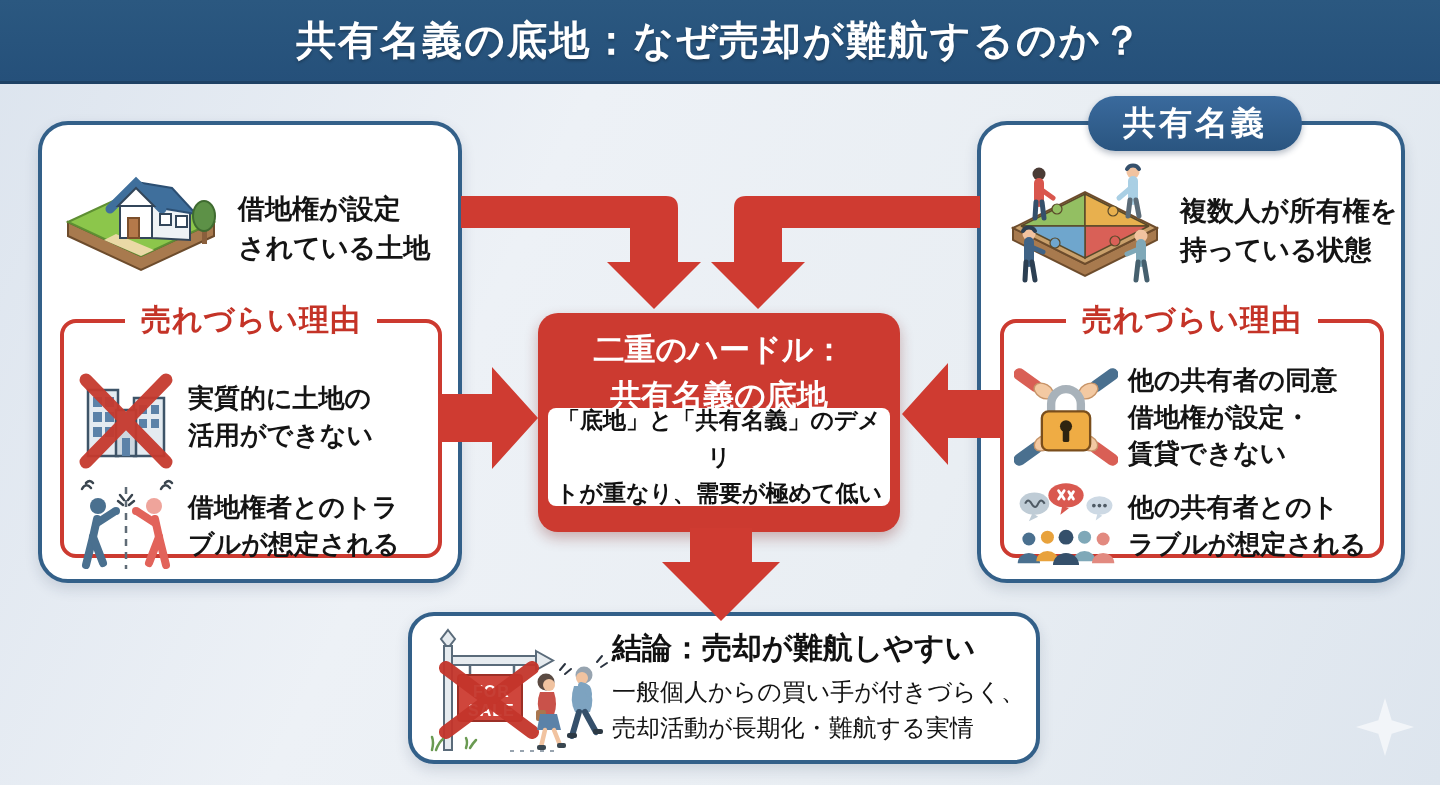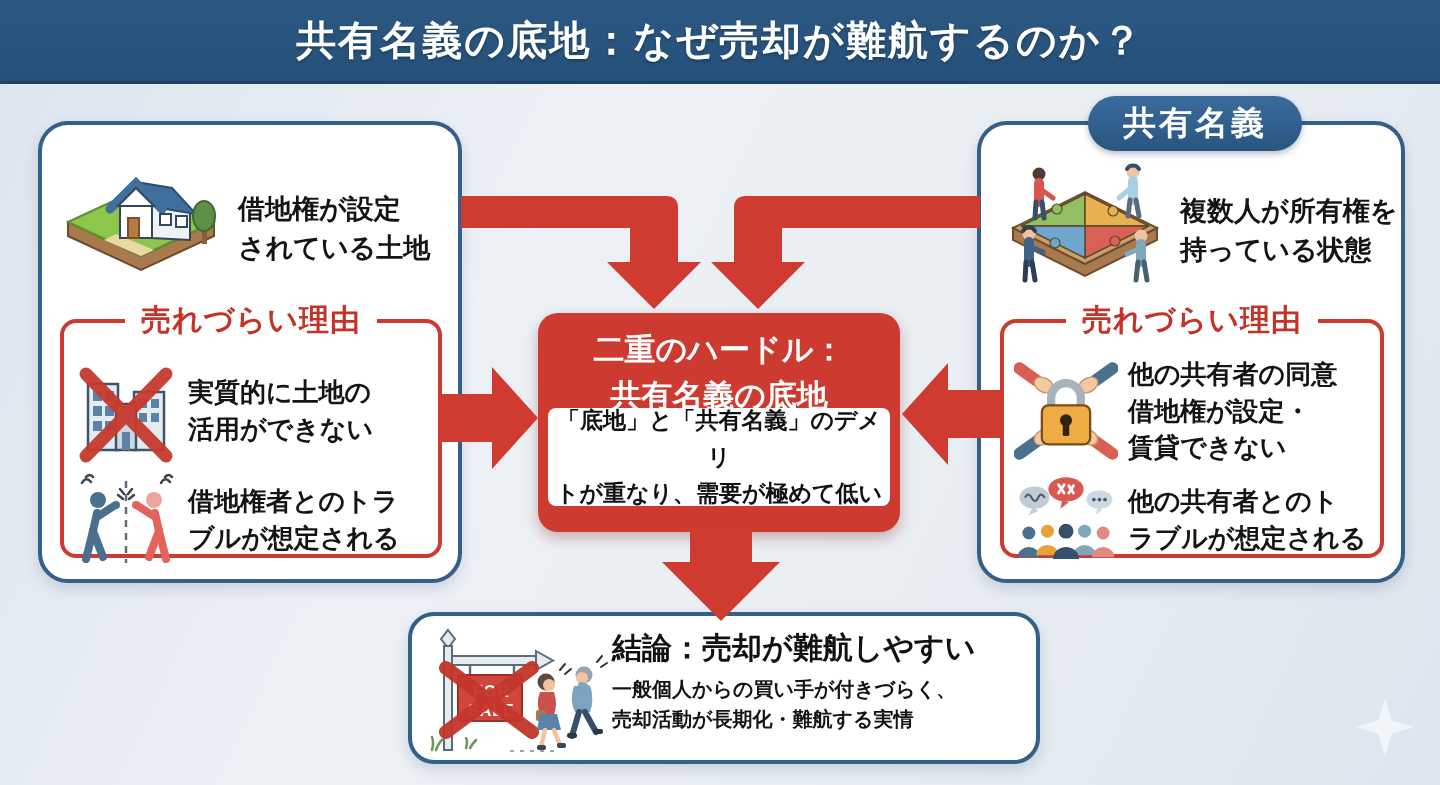--- a/index.html
+++ b/index.html
@@ -36,39 +36,39 @@
   .desc{font-size:27px;font-weight:800;color:#141414;line-height:1.45;z-index:4;}
   .desc-left{left:238px;top:190px;width:215px;}
   .desc-right{left:1180px;top:192px;width:220px;}
 
   
   fieldset.reasons{position:absolute;margin:0;background:transparent;
     border:4px solid #cc3a30;border-radius:16px;box-sizing:border-box;
     padding:2px 10px 6px 10px;z-index:4;}
   .reasons-left{left:60px;top:300px;width:382px;height:258px;}
   .reasons-right{left:1000px;top:300px;width:384px;height:258px;}
-  fieldset.reasons legend{margin:10px auto;padding:0 16px;font-size:30px;font-weight:800;
+  fieldset.reasons legend{margin:16px auto;padding:0 16px;font-size:30px;font-weight:800;
     color:#c43327;letter-spacing:1px;}
   .reason-row{display:flex;align-items:center;gap:10px;}
   .reason-row .r-icon{width:104px;flex:0 0 104px;display:flex;justify-content:center;align-items:center;}
   .reason-row .r-text{font-size:26px;font-weight:800;color:#141414;line-height:1.42;}
   .row-h1{height:116px;} .row-h2{height:102px;}
 
   
   .center-box{left:538px;top:313px;width:362px;height:219px;background:#cc3a30;
     border-radius:20px;box-shadow:0 6px 14px rgba(120,20,15,.3);z-index:5;}
   .center-title{position:absolute;left:0;top:14px;width:100%;text-align:center;
     color:#ffffff;font-size:31px;font-weight:800;line-height:1.48;}
   .center-note{position:absolute;left:10px;right:10px;bottom:26px;height:98px;
     background:#ffffff;border-radius:8px;display:flex;align-items:center;justify-content:center;
     text-align:center;font-size:23px;font-weight:800;color:#111;line-height:1.6;}
 
   
   .concl-title{left:612px;top:628px;font-size:30px;font-weight:800;color:#111;z-index:6;}
-  .concl-body{left:612px;top:674px;width:430px;font-size:20px;font-weight:700;
+  .concl-body{left:612px;top:674px;width:430px;font-size:24px;font-weight:400;
     color:#141414;line-height:1.5;z-index:6;}
 
   
   .overlay{left:0;top:0;width:1440px;height:785px;pointer-events:none;z-index:20;}
 
   .sparkle{left:1356px;top:698px;width:58px;height:58px;opacity:.8;z-index:2;}
   svg{display:block;}
 </style>
 </head>
 <body>

